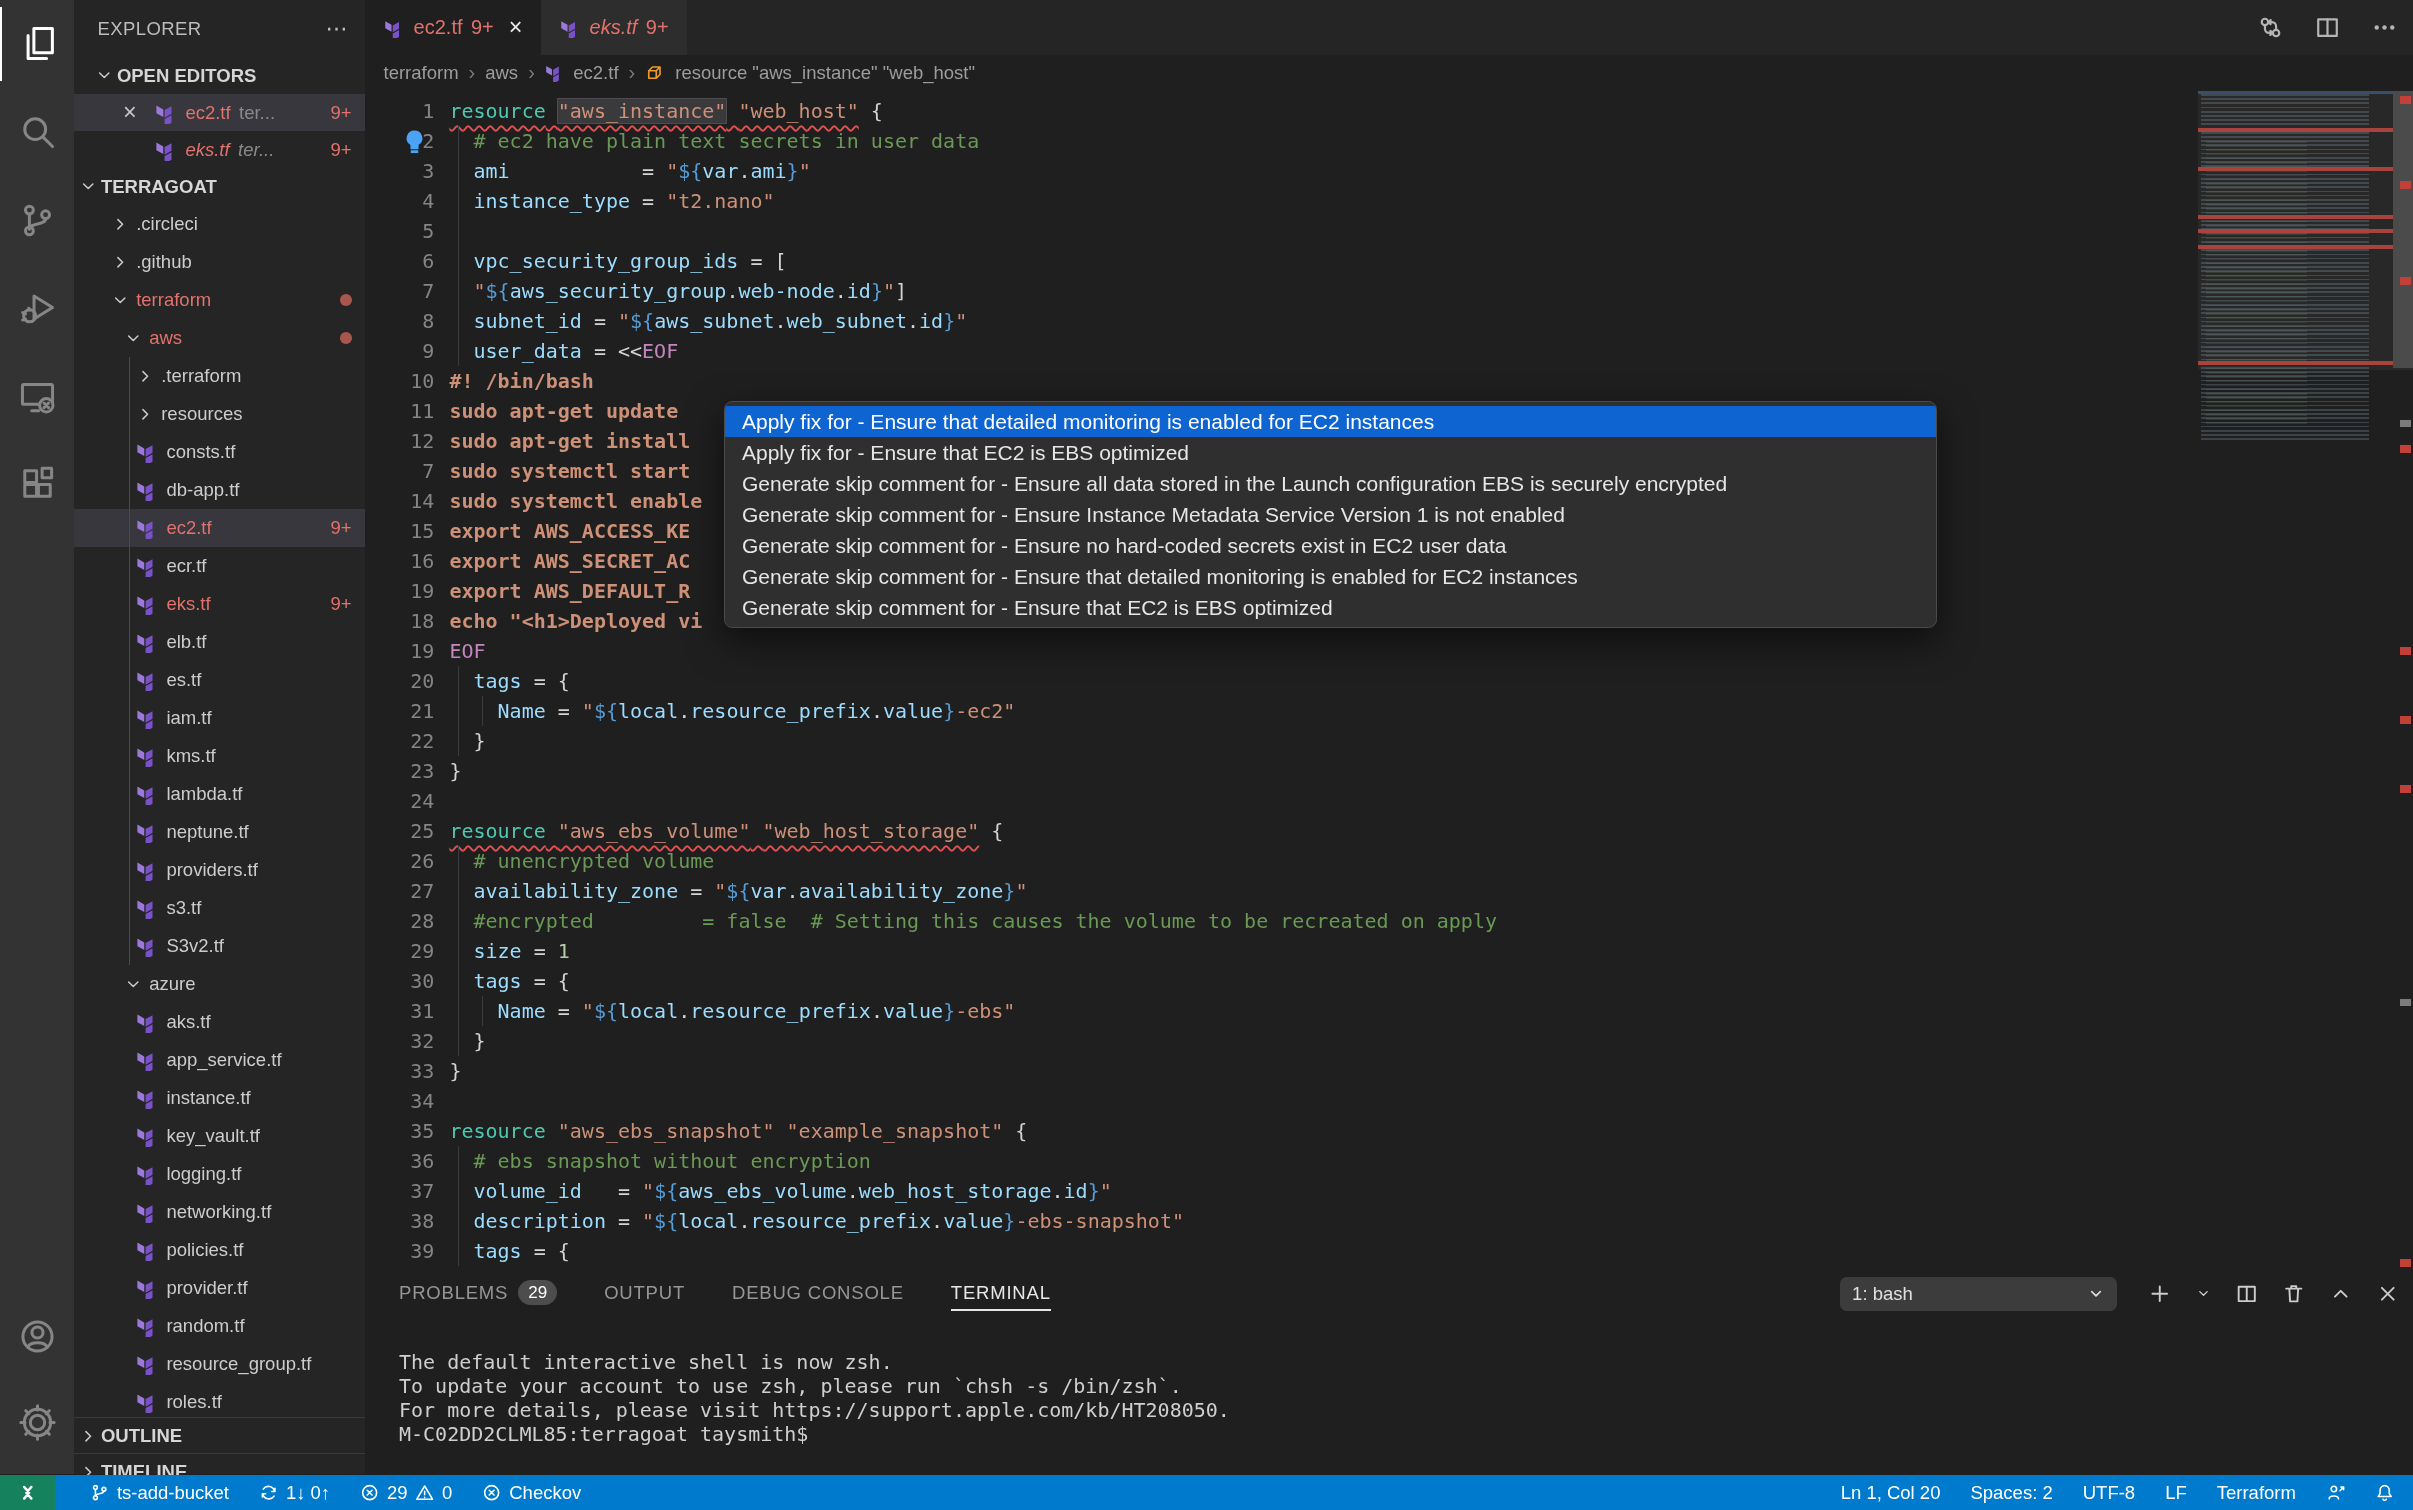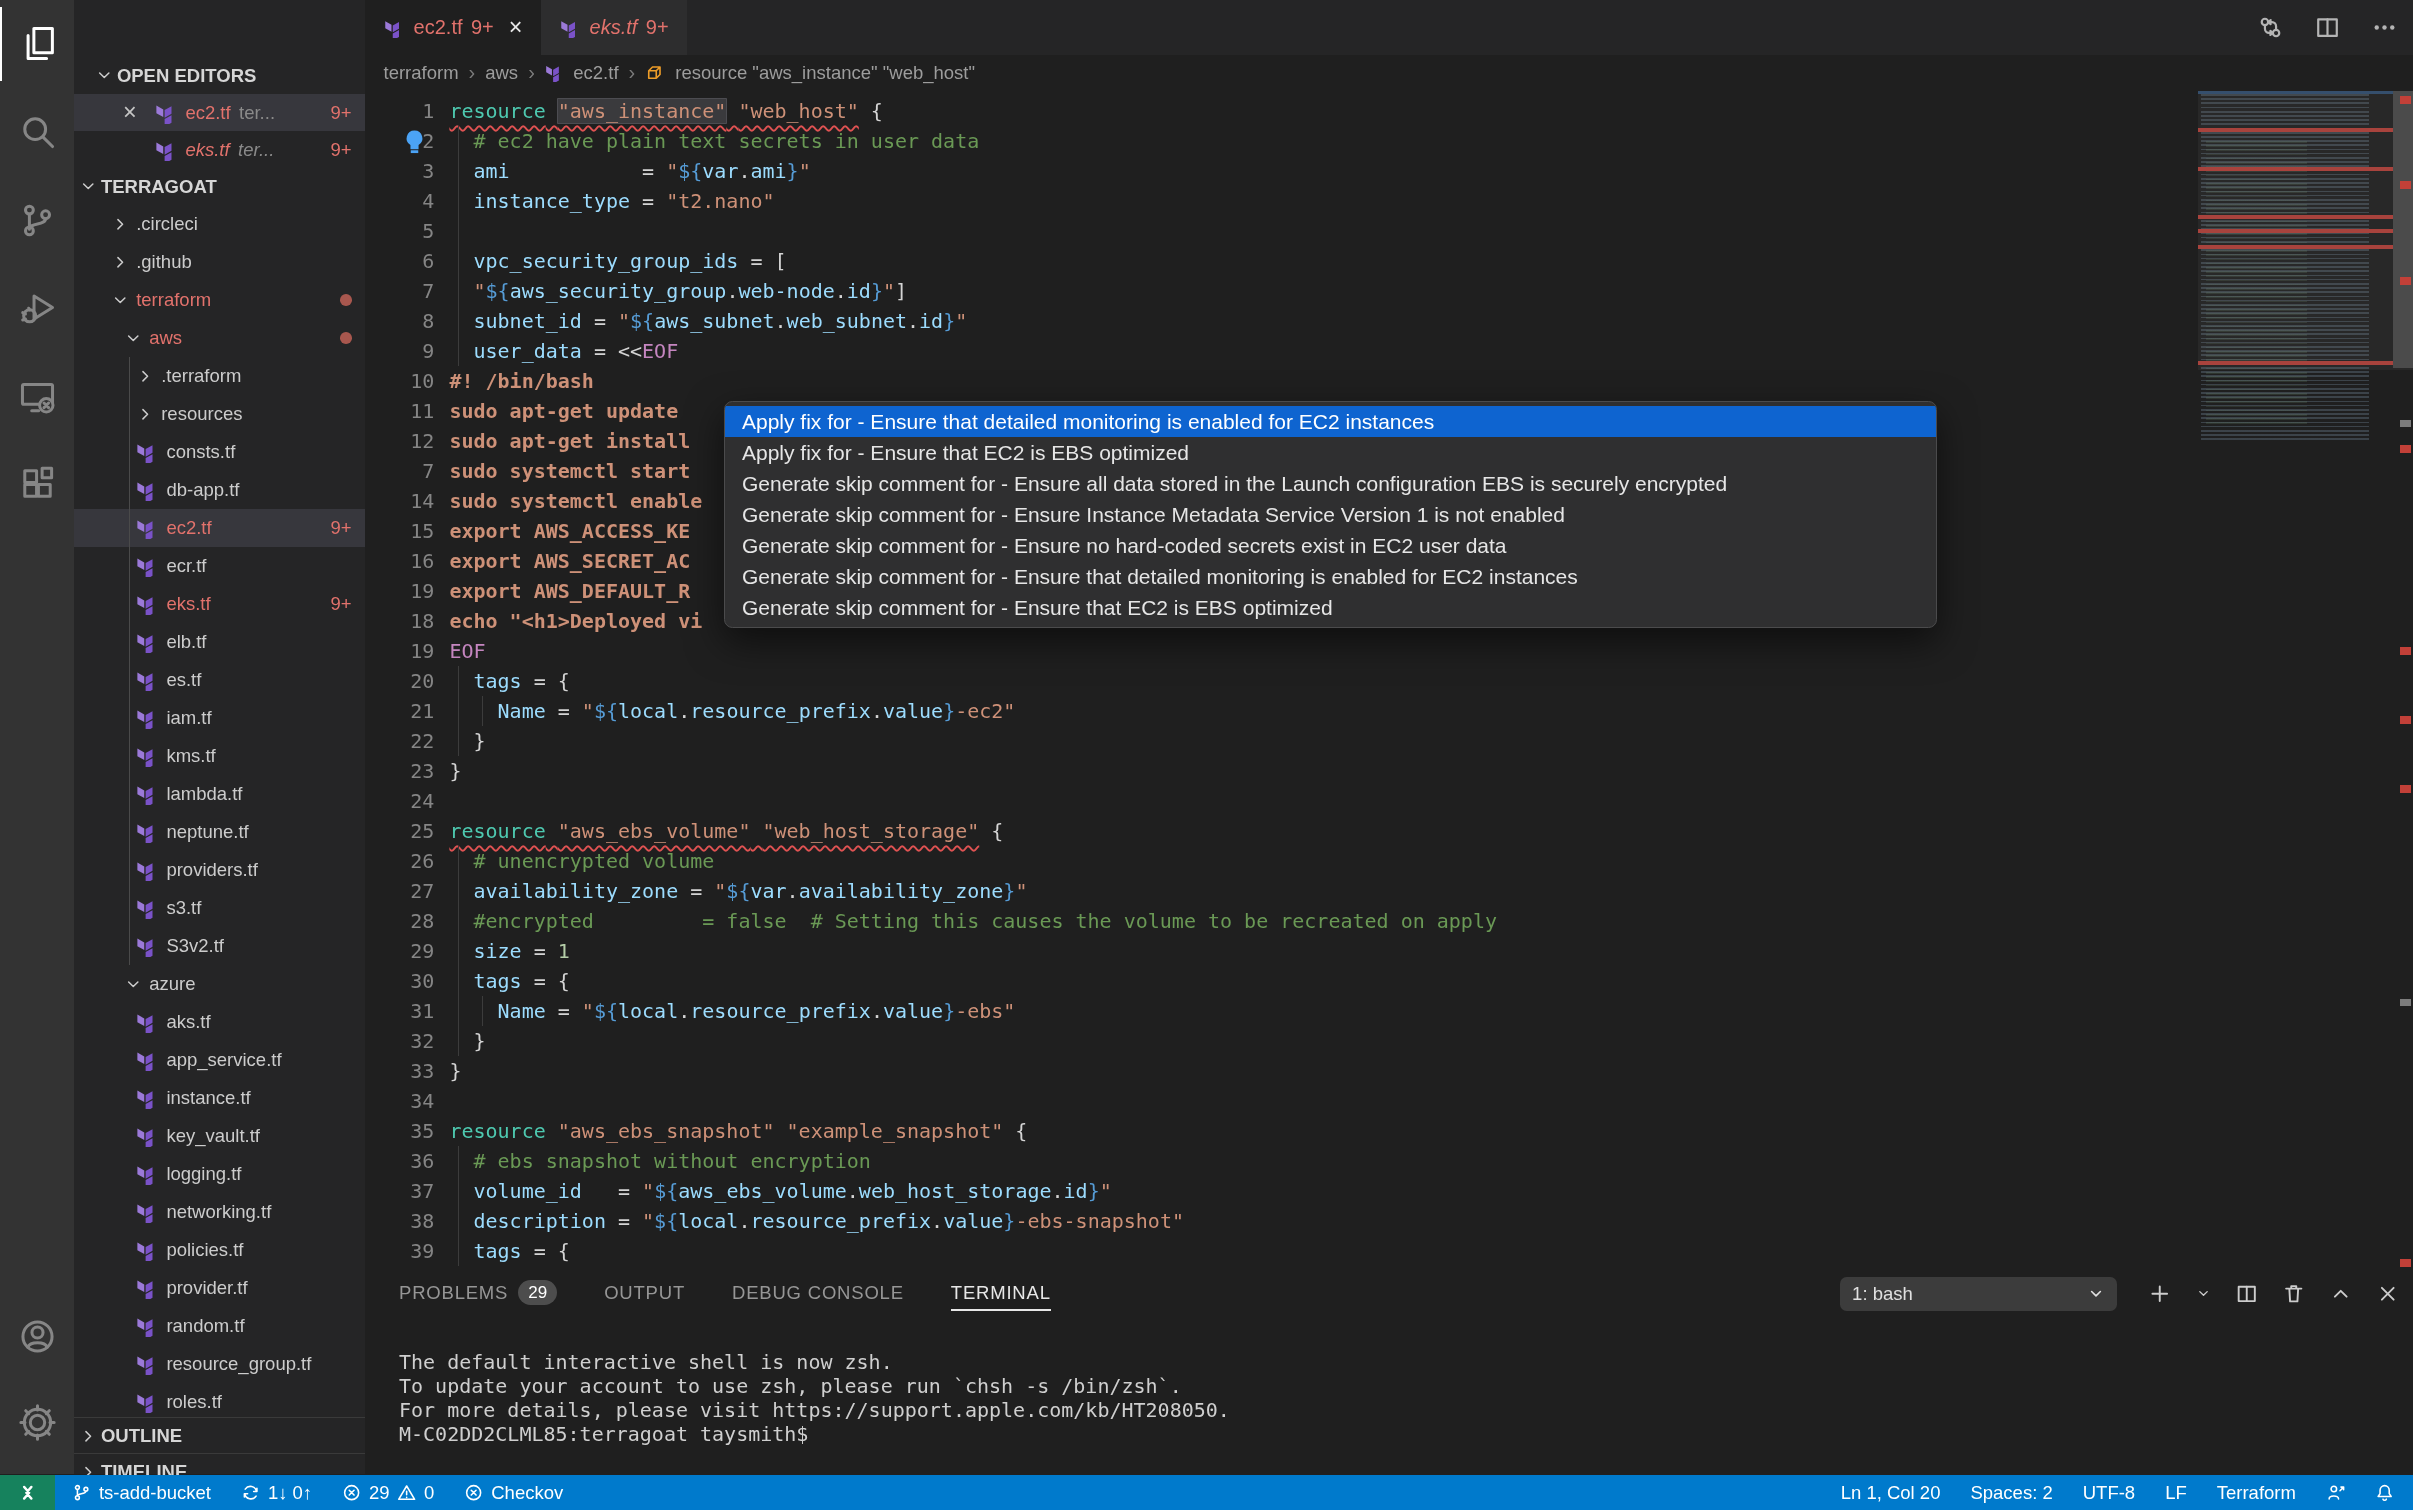--- a/index.html
+++ b/index.html
@@ -107,21 +107,21 @@
   .shell-select{width:277px;height:34px;background:#3c3c3c;border-radius:6.7px;display:flex;align-items:center;
     padding:0 11.7px;font-size:18.5px;color:#e0e0e0;margin-right:6.7px;}
   .shell-select svg{margin-left:auto;width:20px;height:20px;}
   .term{position:absolute;left:34px;top:81px;font-family:"DejaVu Sans Mono",monospace;font-size:20px;line-height:24px;color:#cfcfcf;white-space:pre;}
 
   
   .statusbar{position:absolute;left:0;right:0;bottom:0;height:36px;background:#007acc;color:#ffffff;
     display:flex;align-items:center;font-size:18.5px;}
   .remote{width:55px;height:36px;background:#16825d;display:flex;align-items:center;justify-content:center;flex:none;}
   .remote svg{width:23.5px;height:23.5px;stroke-width:1.6;}
-  .sb-left{display:flex;align-items:center;gap:30px;padding-left:17px;}
+  .sb-left{display:flex;align-items:center;gap:30px;padding-left:35px;}
   .sb-right{margin-left:auto;display:flex;align-items:center;gap:30px;padding-right:18.5px;text-align:right;}
   .sb-item{display:flex;align-items:center;gap:7.6px;white-space:nowrap;}
   .sb-item svg{width:19.3px;height:19.3px;}
 </style>
 </head>
 <body>
 
 <div class="app">
 
   <div class="activitybar">
@@ -178,20 +178,24 @@
     <div class="ab-item" style="top:1385px">
       <svg viewBox="0 0 16 16">
           <circle cx="8" cy="8" r="3.1"></circle>
           <circle cx="8" cy="8" r="5.7"></circle>
           <path d="M8 .8v1.8 M8 13.4v1.8 M.8 8h1.8 M13.4 8h1.8 M2.9 2.9l1.3 1.3 M11.8 11.8l1.3 1.3 M13.1 2.9l-1.3 1.3 M4.2 11.8l-1.3 1.3"></path>
         </svg>
     </div>
   </div>
 
   <div class="sidebar">
+    <div class="sb-title">
+      <span>EXPLORER</span>
+      <span class="sb-more">⋯</span>
+    </div>
     <div class="sec-header sec-oe">
       <svg viewBox="0 0 16 16">
           <path d="M4 6l4 4 4-4"></path>
         </svg>
       <span>OPEN EDITORS</span>
     </div>
     <div class="oe-list">
         <div class="oe-row sel">
           <span class="oe-close">×</span>
           <span class="ticon">

